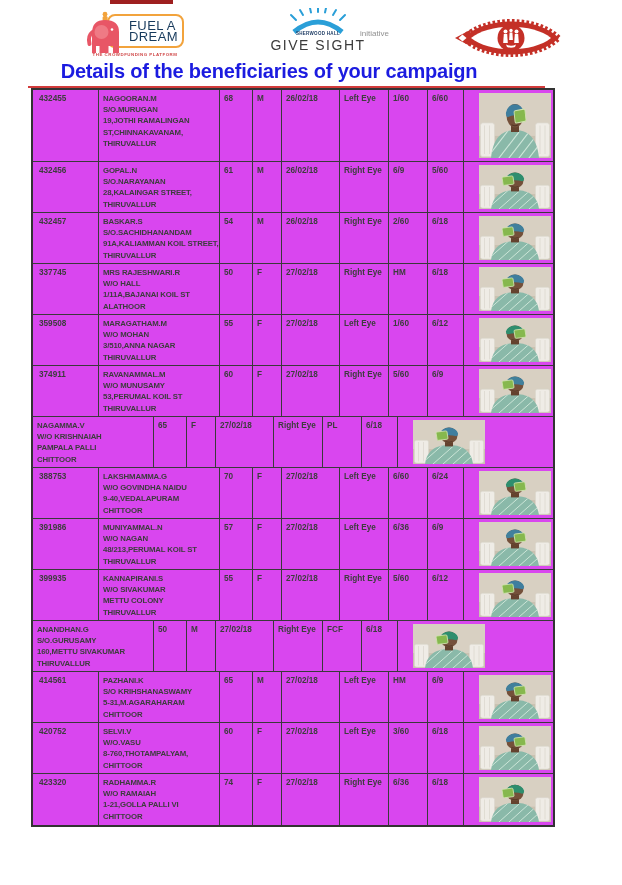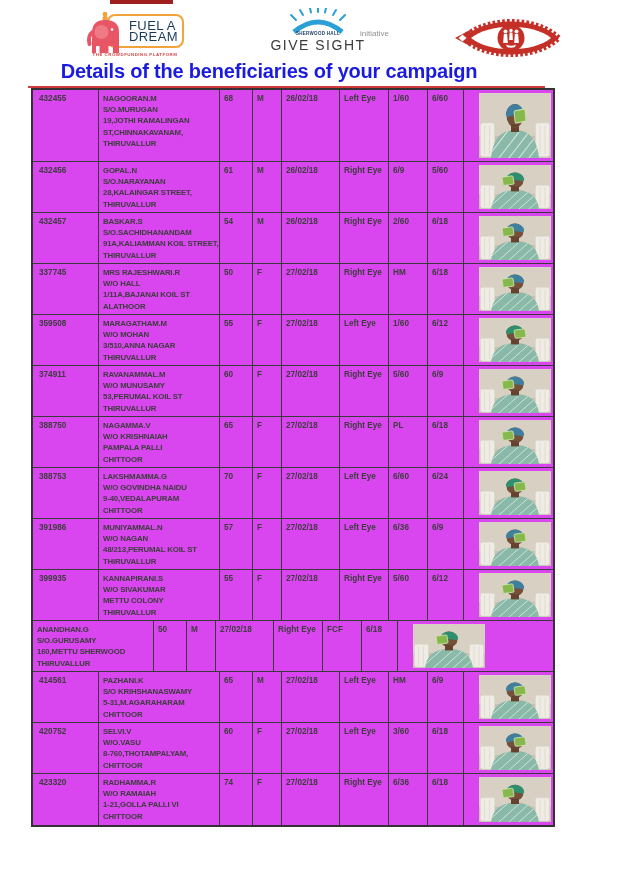--- a/index.html
+++ b/index.html
@@ -430,21 +430,20 @@
     <path d="M27,15 a9.2,8 0 0 1 18,0 q0.4,3.2 -1.6,3.6 q-7.4,-2.8 -14.8,0 q-2,-0.4 -1.6,-3.6 z" fill="#41809c"></path>
     <path d="M32.5,24.5 q3.5,1.6 7,0" stroke="#4a2e1e" stroke-width="0.7" fill="none"></path>
     <g transform="rotate(-8 29 17.5)">
       <rect x="23.5" y="13" width="11" height="9.5" rx="1.2" fill="#86b84e" stroke="#cfe2ae" stroke-width="0.9"></rect>
     </g>
   </svg>
           </div>
         </div>
   </div>
       <div class="tr">
-    <div class="td c-id">388750</div>
     <div class="td c-name">
           <div class="nline">NAGAMMA.V</div>
           <div class="nline">W/O KRISHNAIAH</div>
           <div class="nline">PAMPALA PALLI</div>
           <div class="nline">CHITTOOR</div>
         </div>
     <div class="td c-age">65</div>
     <div class="td c-sex">F</div>
     <div class="td c-date">27/02/18</div>
     <div class="td c-eye">Right Eye</div>
@@ -645,21 +644,21 @@
       <rect x="23.5" y="13" width="11" height="9.5" rx="1.2" fill="#86b84e" stroke="#cfe2ae" stroke-width="0.9"></rect>
     </g>
   </svg>
           </div>
         </div>
   </div>
       <div class="tr">
     <div class="td c-name">
           <div class="nline">ANANDHAN.G</div>
           <div class="nline">S/O.GURUSAMY</div>
-          <div class="nline">160,METTU SHERWOOD</div>
+          <div class="nline">160,METTU SIVAKUMAR</div>
           <div class="nline">THIRUVALLUR</div>
         </div>
     <div class="td c-age">50</div>
     <div class="td c-sex">M</div>
     <div class="td c-date">27/02/18</div>
     <div class="td c-eye">Right Eye</div>
     <div class="td c-v1">FCF</div>
     <div class="td c-v2">6/18</div>
     <div class="td c-photo">
           <div class="photo">

